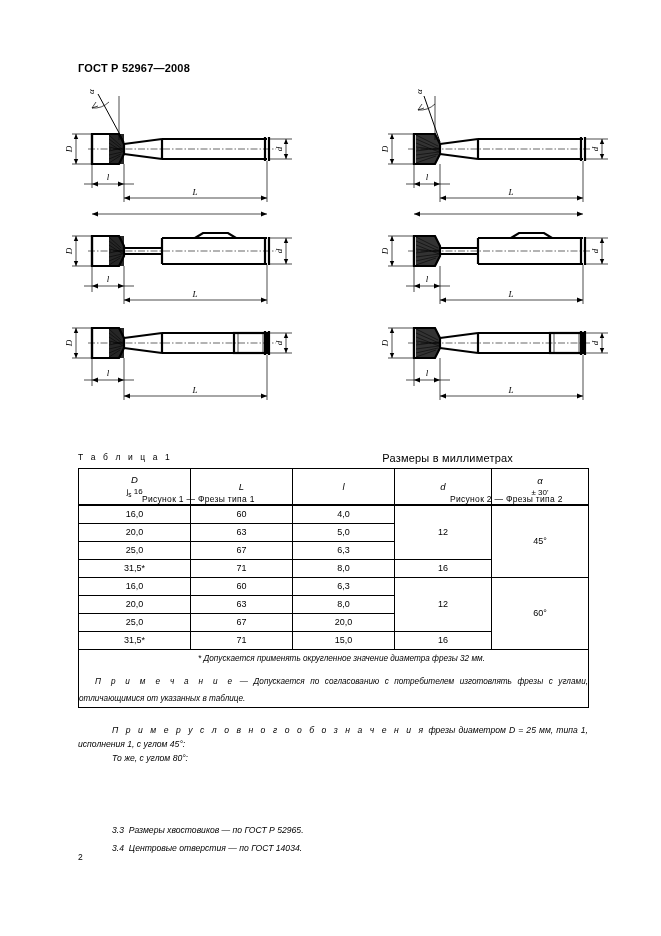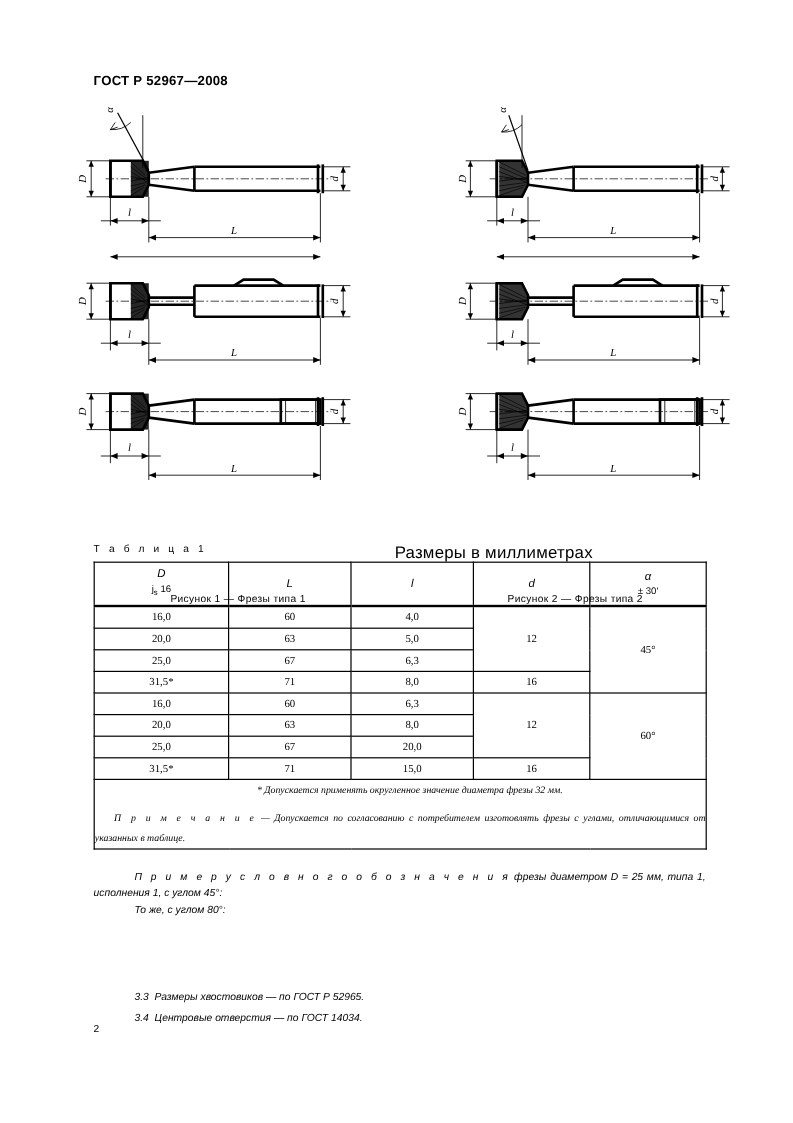--- a/index.html
+++ b/index.html
@@ -13,20 +13,21 @@
     position: relative;
     font-family: "Liberation Sans", sans-serif;
     color: #000000;
     overflow: hidden;
   }
   .page {
     position: absolute;
     inset: 0;
     width: 567px;
     height: 936px;
+    padding-left: 19px;
   }
 
   
   .doc-header {
     position: absolute;
     left: 78px;
     top: 62px;
     font-size: 11px;
     font-weight: bold;
     letter-spacing: 0.2px;
@@ -60,36 +61,36 @@
   .drawing.r3 { top: 230px; height: 92px;  }
 
   .fig-caption {
     position: absolute;
     top: 412px;
     font-size: 8.5px;
     white-space: nowrap;
     letter-spacing: 0.3px;
   }
   .fig-caption.c1 { left: 120px; margin-left: 22px; }
-  .fig-caption.c2 { left: 423px; }
+  .fig-caption.c2 { left: 450px; }
 
   
   .table-label {
     position: absolute;
     left: 78px;
     top: 452px;
     font-size: 8.5px;
     letter-spacing: 2.6px;
     white-space: nowrap;
   }
   .units-label {
     position: absolute;
     right: 73px;
     top: 452px;
-    font-size: 14px;
+    font-size: 11px;
     white-space: nowrap;
     letter-spacing: 0.2px;
   }
 
   table.dims {
     position: absolute;
     left: 78px;
     top: 468px;
     width: 510px;
     border-collapse: collapse;
@@ -105,21 +106,20 @@
     font-weight: normal;
   }
   table.dims thead th {
     height: 35px;
     border-bottom: 2px solid #000;
     font-style: italic;
   }
   table.dims tbody td {
     height: 17px;
     line-height: 17px;
-    font-family: Liberation Serif, serif;
   }
   table.dims thead th .hdr-main {
     font-style: italic;
     font-size: 9.5px;
     display: block;
     line-height: 12px;
   }
   table.dims thead th .hdr-sub {
     font-style: normal;
     font-size: 8px;

